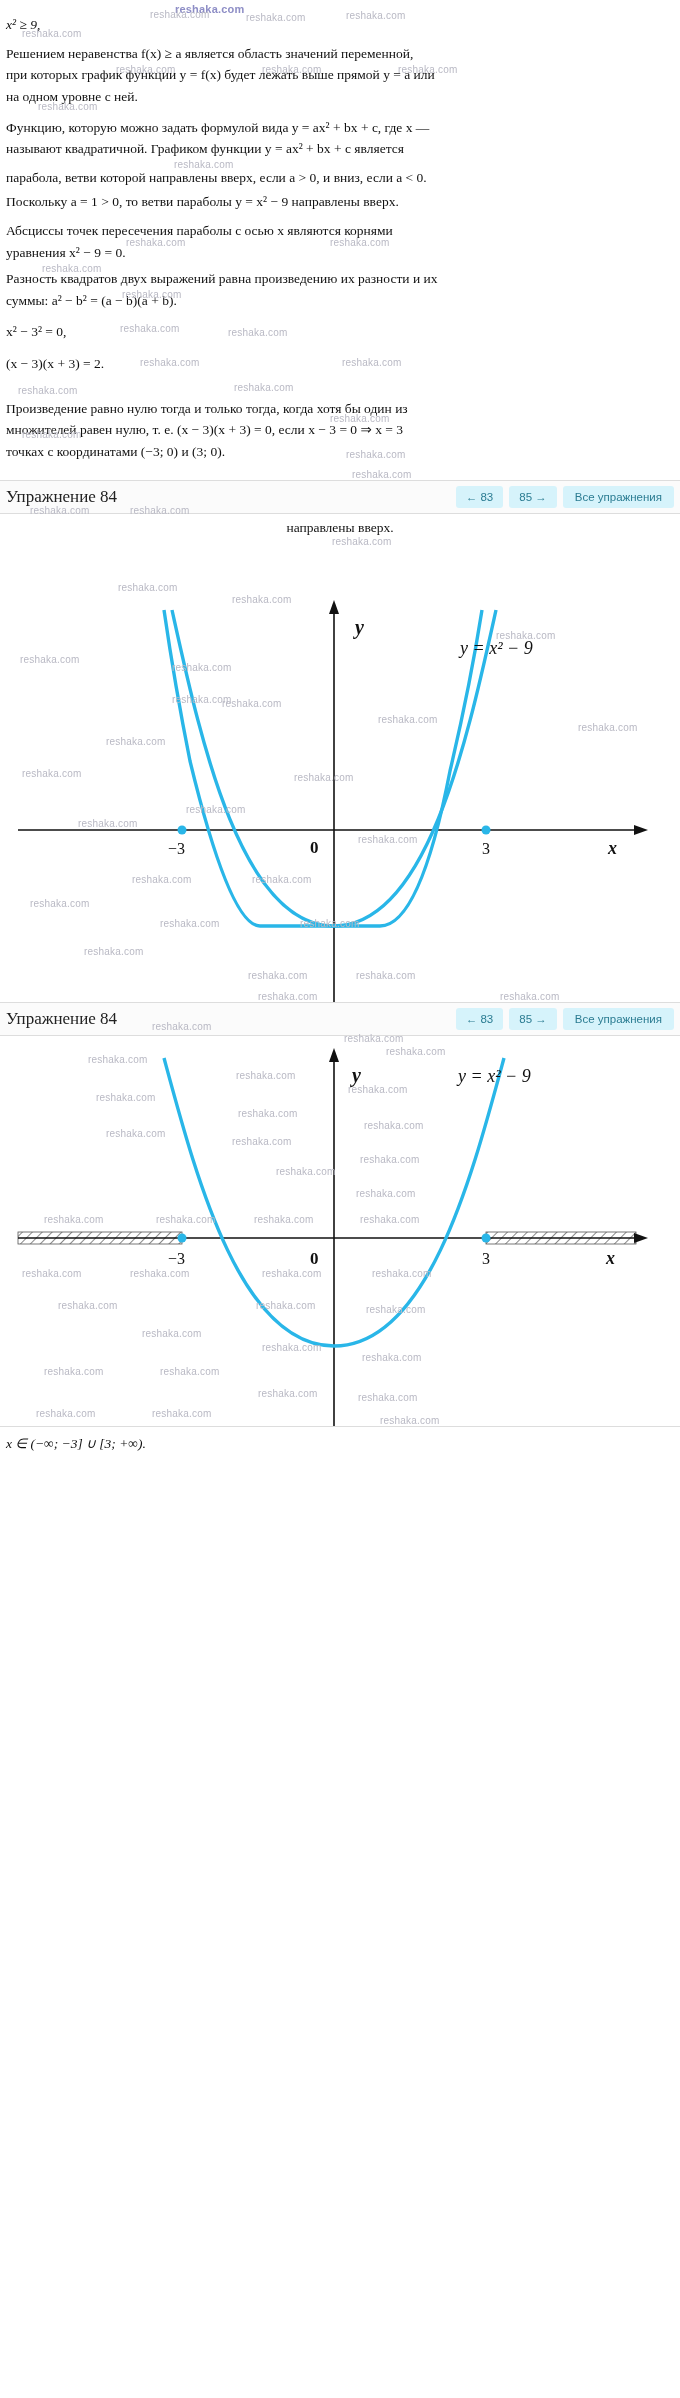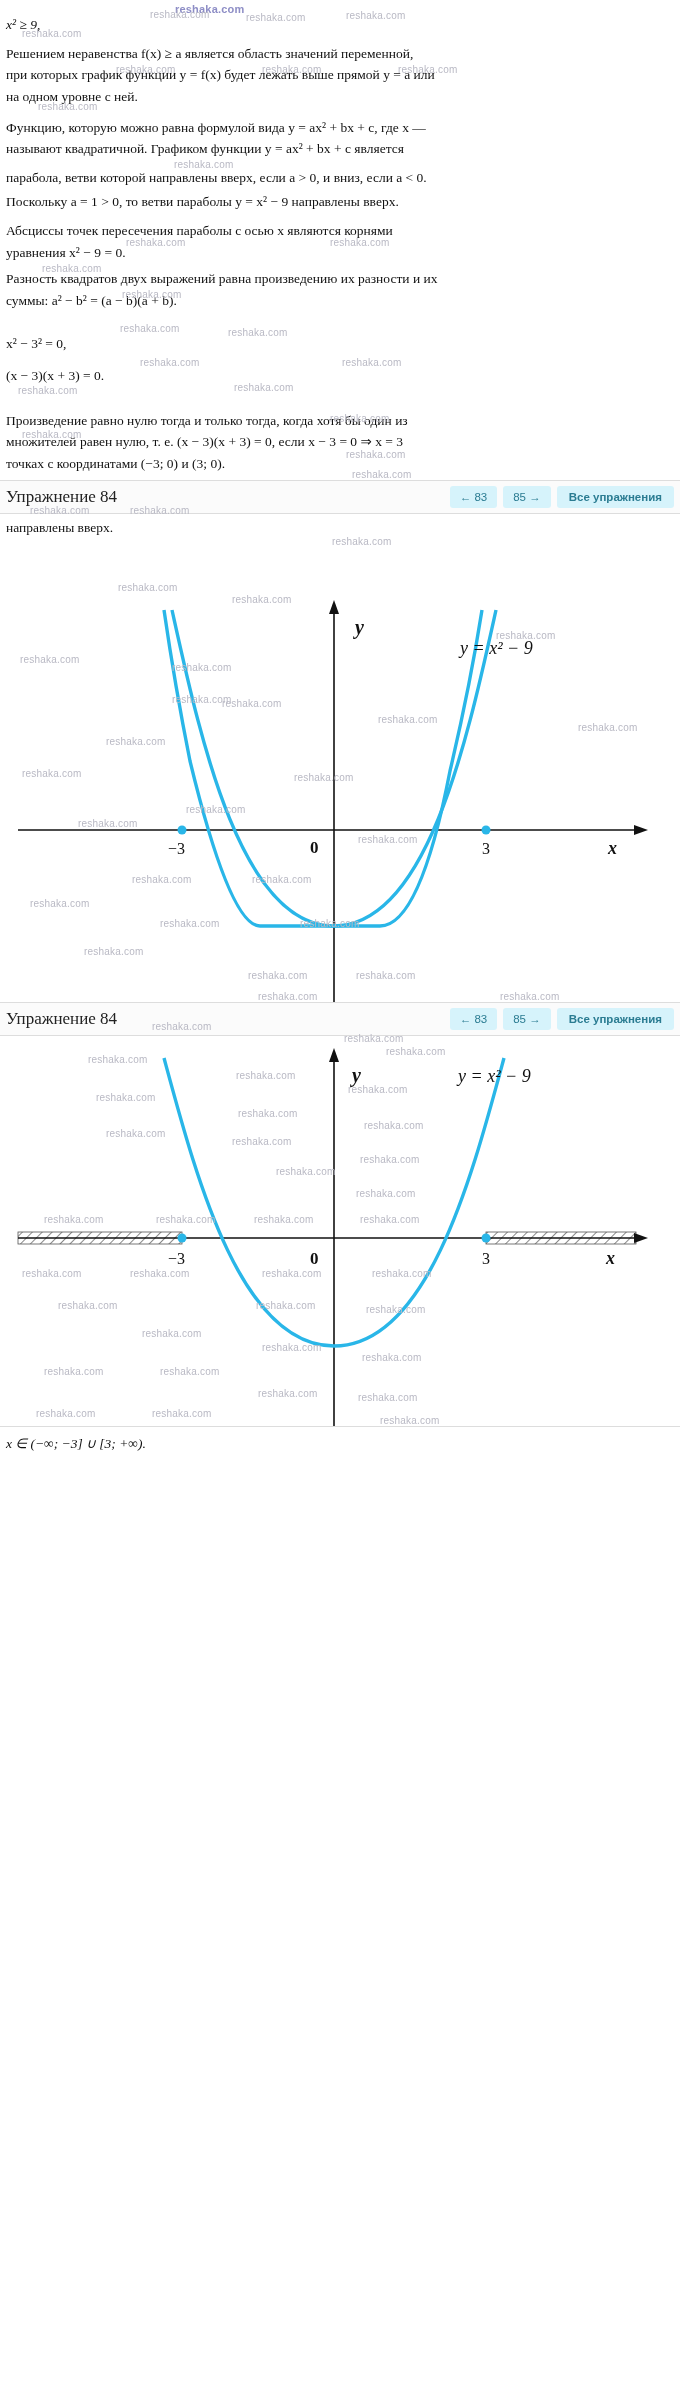--- a/index.html
+++ b/index.html
@@ -79,21 +79,21 @@
     background: #d6f3fb;
     color: #2b7c92;
     font-family: "Liberation Sans", sans-serif;
     font-size: 11.5px;
     border: none;
     border-radius: 3px;
     padding: 5px 10px;
     cursor: pointer;
     white-space: nowrap;
   }
-  .navbtn.wide { padding: 5px 12px; font-weight: bold; }
+  .navbtn.wide { padding: 5px 12px; }
 
   .sectiontext {
     font-size: 13.5px;
     padding: 6px 6px 0 6px;
   }
 
   
   .graphwrap {
     position: relative;
     width: 680px;
@@ -116,30 +116,30 @@
 
   <div class="textblock" style="height:470px;">
 
     <span class="wm wm-top" style="left:175px; top:2px;">reshaka.com</span>
 
     <p class="mathline" style="margin-top:12px;">x² ≥ 9,</p>
 
     <p style="margin-top:10px;">Решением неравенства f(x) ≥ a является область значений переменной,</p>
     <p>при которых график функции y = f(x) будет лежать выше прямой y = a или</p>
     <p>на одном уровне с ней.</p>
-    <p style="margin-top:12px;">Функцию, которую можно равна формулой вида y = ax² + bx + c, где x —</p>
+    <p style="margin-top:12px;">Функцию, которую можно задать формулой вида y = ax² + bx + c, где x —</p>
     <p>называют квадратичной. Графиком функции y = ax² + bx + c является</p>
     <p style="margin-top:10px;">парабола, ветви которой направлены вверх, если a &gt; 0, и вниз, если a &lt; 0.</p>
     <p style="margin-top:6px;">Поскольку a = 1 &gt; 0, то ветви параболы y = x² − 9 направлены вверх.</p>
     <p style="margin-top:10px;">Абсциссы точек пересечения параболы с осью x являются корнями</p>
     <p style="">уравнения x² − 9 = 0.</p>
     <p style="margin-top:8px;">Разность квадратов двух выражений равна произведению их разности и их</p>
     <p>суммы: a² − b² = (a − b)(a + b).</p>
-    <p style="margin-top:24px;">x² − 3² = 0,</p>
-    <p style="margin-top:14px;">(x − 3)(x + 3) = 0.</p>
+    <p style="margin-top:12px;">x² − 3² = 0,</p>
+    <p style="margin-top:14px;">(x − 3)(x + 3) = 2.</p>
     <p style="margin-top:26px;">Произведение равно нулю тогда и только тогда, когда хотя бы один из</p>
     <p>множителей равен нулю, т. е. (x − 3)(x + 3) = 0, если x − 3 = 0 ⇒ x = 3</p>
     <p>точках с координатами (−3; 0) и (3; 0).</p>
 
     <span class="wm" style="left:150px; top:8px;">reshaka.com</span>
     <span class="wm" style="left:246px; top:11px;">reshaka.com</span>
     <span class="wm" style="left:346px; top:9px;">reshaka.com</span>
     <span class="wm" style="left:22px;  top:27px;">reshaka.com</span>
     <span class="wm" style="left:116px; top:63px;">reshaka.com</span>
     <span class="wm" style="left:262px; top:63px;">reshaka.com</span>
@@ -166,21 +166,21 @@
     <div class="exnav">
       <button class="navbtn">←  83</button>
       <button class="navbtn">85  →</button>
       <button class="navbtn wide">Все упражнения</button>
     </div>
     <span class="wm" style="left:352px; top:-12px;">reshaka.com</span>
     <span class="wm" style="left:30px; top:24px;">reshaka.com</span>
     <span class="wm" style="left:130px; top:24px;">reshaka.com</span>
   </div>
 
-  <div class="sectiontext" style="height:26px; position:relative;">
+  <div class="sectiontext" style="height:26px; position:relative;text-align:center;">
     <span>направлены вверх.</span>
     <span class="wm" style="left:332px; top:22px;">reshaka.com</span>
   </div>
 
   <div class="graphwrap">
     <svg width="680" height="456" viewBox="0 0 680 456">
 
       <line x1="18" y1="284" x2="638" y2="284" stroke="#111" stroke-width="1.6"></line>
       <polygon points="648,284 634,279 634,289" fill="#111"></polygon>
 

